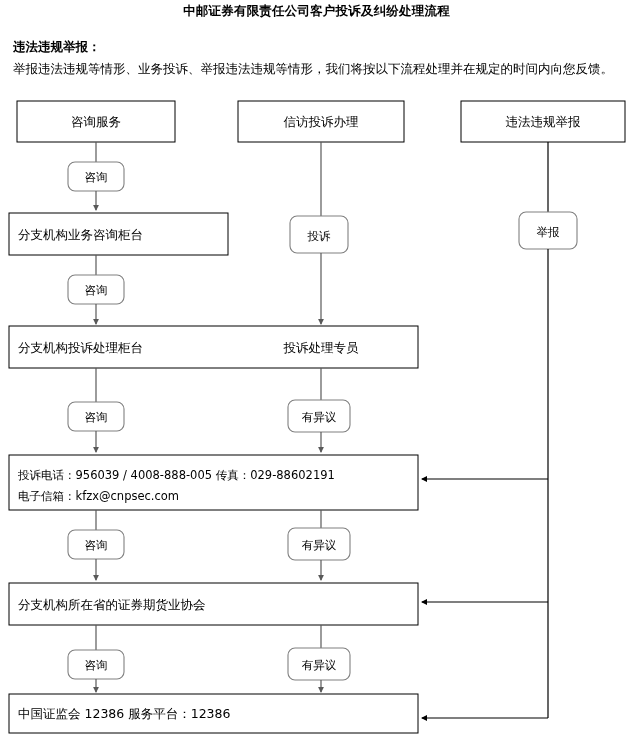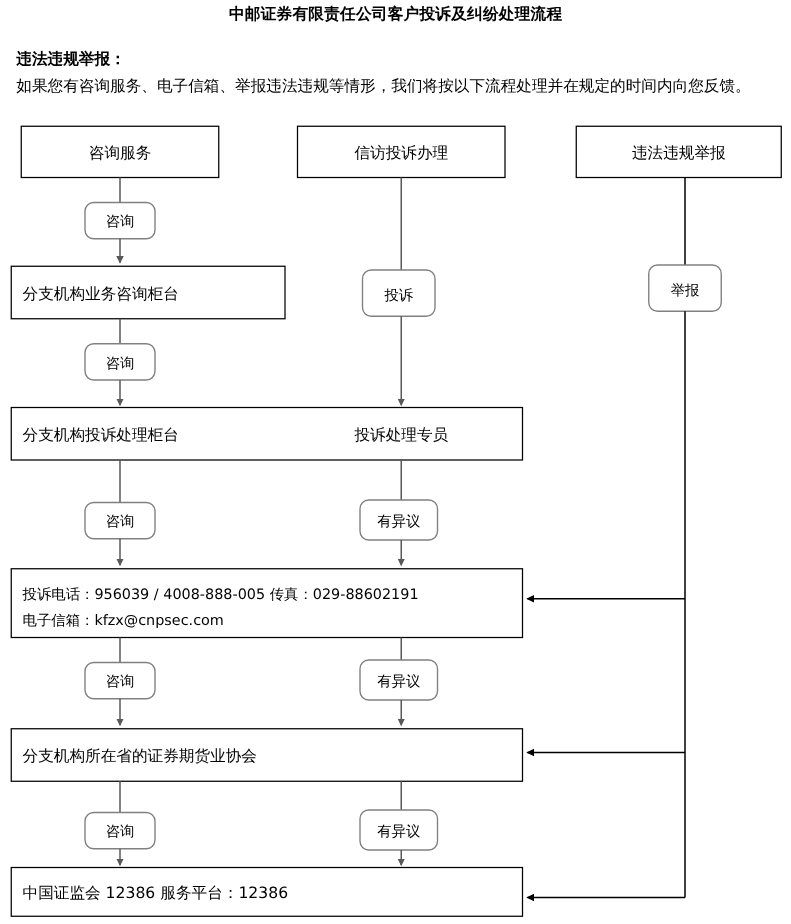--- a/index.html
+++ b/index.html
@@ -81,21 +81,21 @@
     fill: #000000;
     text-anchor: middle;
   }
   .mono-ish { font-size: 11.5px; }
 </style>
 </head>
 <body>
 
 <div id="page-title">中邮证券有限责任公司客户投诉及纠纷处理流程</div>
 <div id="intro-salutation">违法违规举报：</div>
-<div id="intro-body">如果您有咨询服务、电子信箱、举报违法违规等情形，我们将按以下流程处理并在规定的时间内向您反馈。</div>
+<div id="intro-body">举报违法违规等情形、业务投诉、举报违法违规等情形，我们将按以下流程处理并在规定的时间内向您反馈。</div>
 
 <svg id="flow-canvas" viewBox="0 0 633 739" width="633" height="739" xmlns="http://www.w3.org/2000/svg">
 
   <defs>
     <marker id="arrowGray" markerWidth="9" markerHeight="9" refX="5.2" refY="3.6" orient="auto" markerUnits="userSpaceOnUse">
       <path d="M0,0.6 L6.2,3.6 L0,6.6 z" fill="#595959"></path>
     </marker>
     <marker id="arrowBlack" markerWidth="9" markerHeight="9" refX="5.2" refY="3.6" orient="auto" markerUnits="userSpaceOnUse">
       <path d="M0,0.6 L6.2,3.6 L0,6.6 z" fill="#000000"></path>
     </marker>

